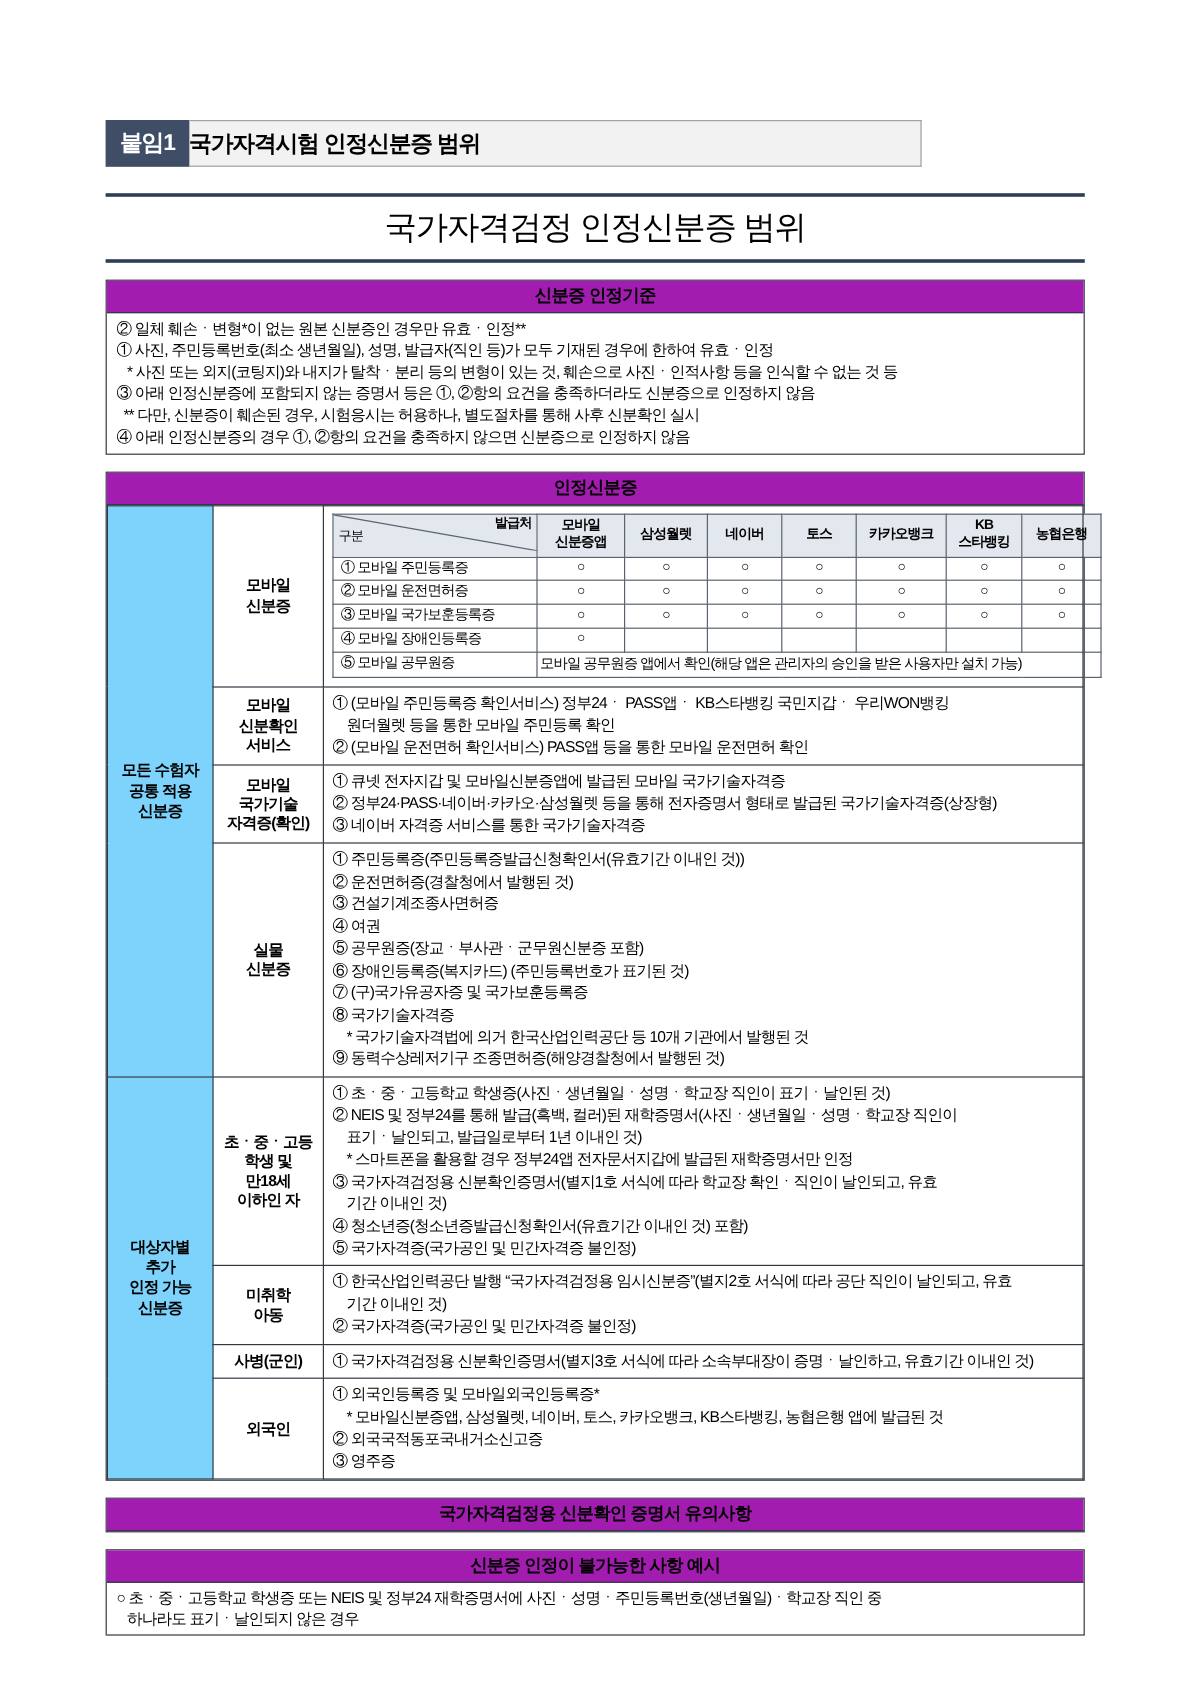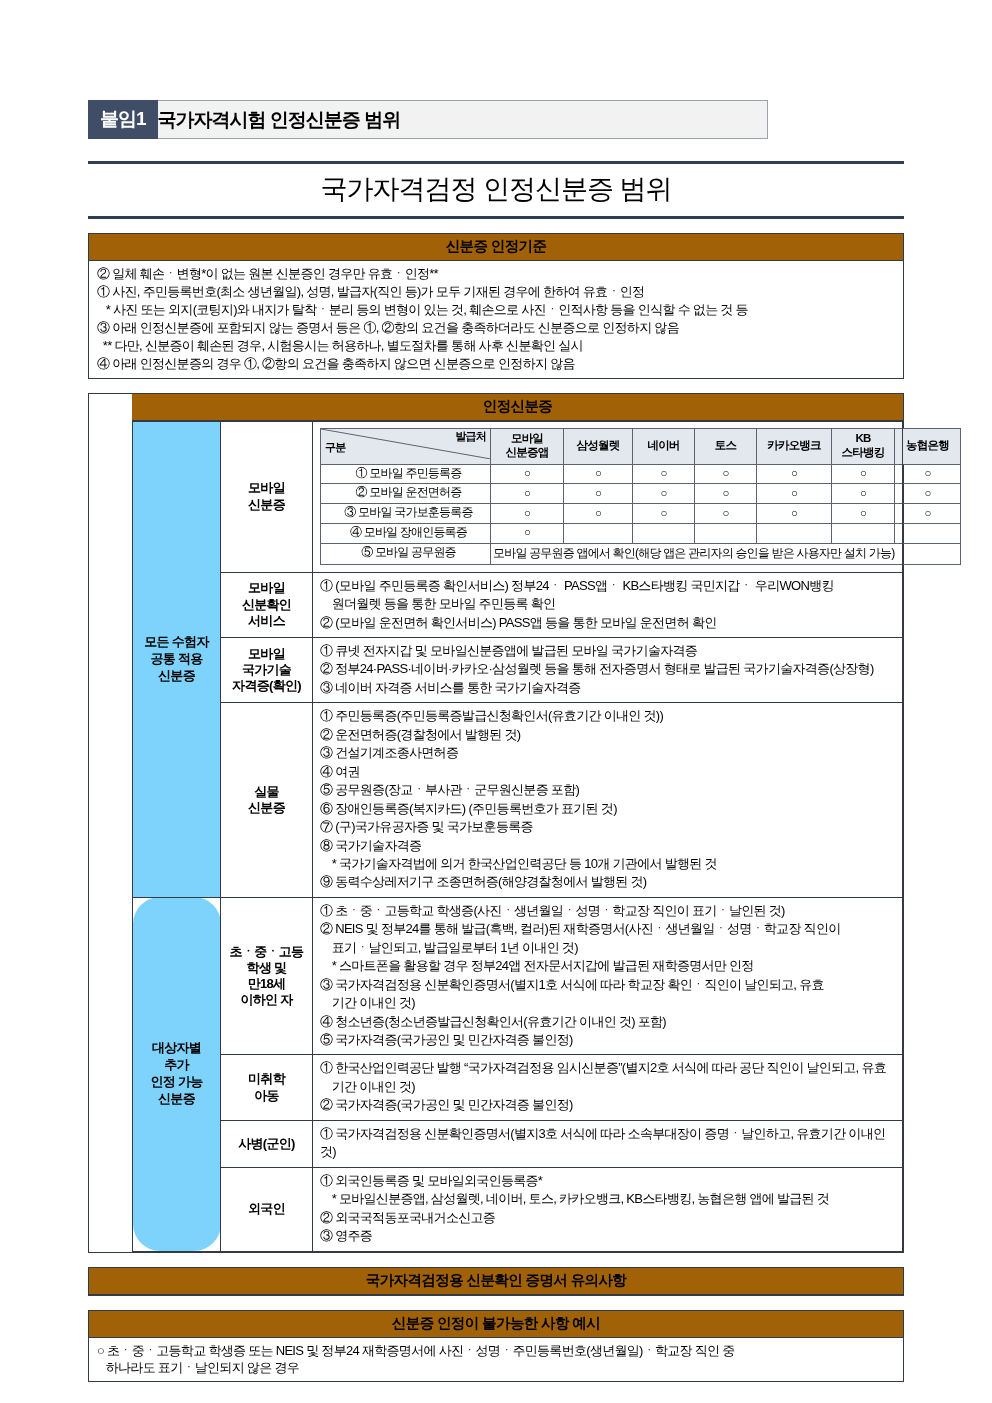--- a/index.html
+++ b/index.html
@@ -64,21 +64,21 @@
     letter-spacing: -1px;
   }
 
   
   .block {
     margin: 14px 88px 0 88px;
     border: 1.5px solid #333a44;
     box-sizing: border-box;
   }
   .block-head {
-    background: #a16207;
+    background: #a21caf;
     border-bottom: 1.2px solid #333a44;
     text-align: center;
     font-size: 14.5px;
     font-weight: bold;
     letter-spacing: -0.6px;
     padding: 3px 0 4px 0;
   }
   .block-body {
     padding: 4px 6px 5px 8px;
     font-size: 13px;
@@ -137,21 +137,21 @@
     letter-spacing: -0.8px;
     padding: 2px 0 3px 0;
     line-height: 1.15;
   }
   table.inner td.hdr {
     background: #e3e7ee;
     font-weight: bold;
     height: 30px;
   }
   table.inner td.rowlabel {
-    text-align: center;
+    text-align: left;
     padding-left: 6px;
     font-size: 12px;
     letter-spacing: -0.8px;
   }
   table.inner td.note {
     text-align: left;
     font-size: 12px;
     padding: 3px 2px;
   }
   .diag {
@@ -159,21 +159,21 @@
     height: 30px;
     padding: 0 !important;
     background: #e3e7ee;
   }
   .diag svg {
     position: absolute; left: 0; top: 0;
   }
   .diag .t1 {
     position: absolute;
     left: 4px; top: 12px;
-    font-size: 11px; font-weight: bold;
+    font-size: 11px; font-weight: normal;
   }
   .diag .t2 {
     position: absolute;
     right: 4px; top: 1px;
     font-size: 11px; font-weight: bold;
   }
   .nowrap { white-space: nowrap; }
 </style>
 </head>
 <body>
@@ -194,21 +194,21 @@
     <div class="block-body">
       <div>② 일체 훼손ㆍ변형*이 없는 원본 신분증인 경우만 유효ㆍ인정**</div>
       <div>① 사진, 주민등록번호(최소 생년월일), 성명, 발급자(직인 등)가 모두 기재된 경우에 한하여 유효ㆍ인정</div>
       <div>   * 사진 또는 외지(코팅지)와 내지가 탈착ㆍ분리 등의 변형이 있는 것, 훼손으로 사진ㆍ인적사항 등을 인식할 수 없는 것 등</div>
       <div>③ 아래 인정신분증에 포함되지 않는 증명서 등은 ①, ②항의 요건을 충족하더라도 신분증으로 인정하지 않음</div>
       <div>  ** 다만, 신분증이 훼손된 경우, 시험응시는 허용하나, 별도절차를 통해 사후 신분확인 실시</div>
       <div>④ 아래 인정신분증의 경우 ①, ②항의 요건을 충족하지 않으면 신분증으로 인정하지 않음</div>
     </div>
   </div>
 
-  <div class="block" style="border-bottom:1.5px solid #333a44;padding-left:43px;">
+  <div class="block" style="border-bottom:1.5px solid #333a44;">
     <div class="block-head">인정신분증</div>
 
     <table class="main">
       <colgroup>
         <col style="width:88px">
         <col style="width:92px">
         <col>
       </colgroup>
       <tbody>
 
@@ -331,21 +331,21 @@
 ⑤ 공무원증(장교ㆍ부사관ㆍ군무원신분증 포함)
 ⑥ 장애인등록증(복지카드) (주민등록번호가 표기된 것)
 ⑦ (구)국가유공자증 및 국가보훈등록증
 ⑧ 국가기술자격증
     * 국가기술자격법에 의거 한국산업인력공단 등 10개 기관에서 발행된 것
 ⑨ 동력수상레저기구 조종면허증(해양경찰청에서 발행된 것)</div>
           </td>
         </tr>
 
         <tr>
-          <td class="vhead" rowspan="4" style="white-space:pre-wrap;border-radius:27px;">대상자별
+          <td class="vhead" rowspan="4" style="white-space:pre-wrap;">대상자별
 추가
 인정 가능
 신분증</td>
           <td class="vhead2" style="white-space:pre-wrap;">초ㆍ중ㆍ고등
 학생 및
 만18세
 이하인 자</td>
           <td class="content">
             <div>① 초ㆍ중ㆍ고등학교 학생증(사진ㆍ생년월일ㆍ성명ㆍ학교장 직인이 표기ㆍ날인된 것)
 ② NEIS 및 정부24를 통해 발급(흑백, 컬러)된 재학증명서(사진ㆍ생년월일ㆍ성명ㆍ학교장 직인이

